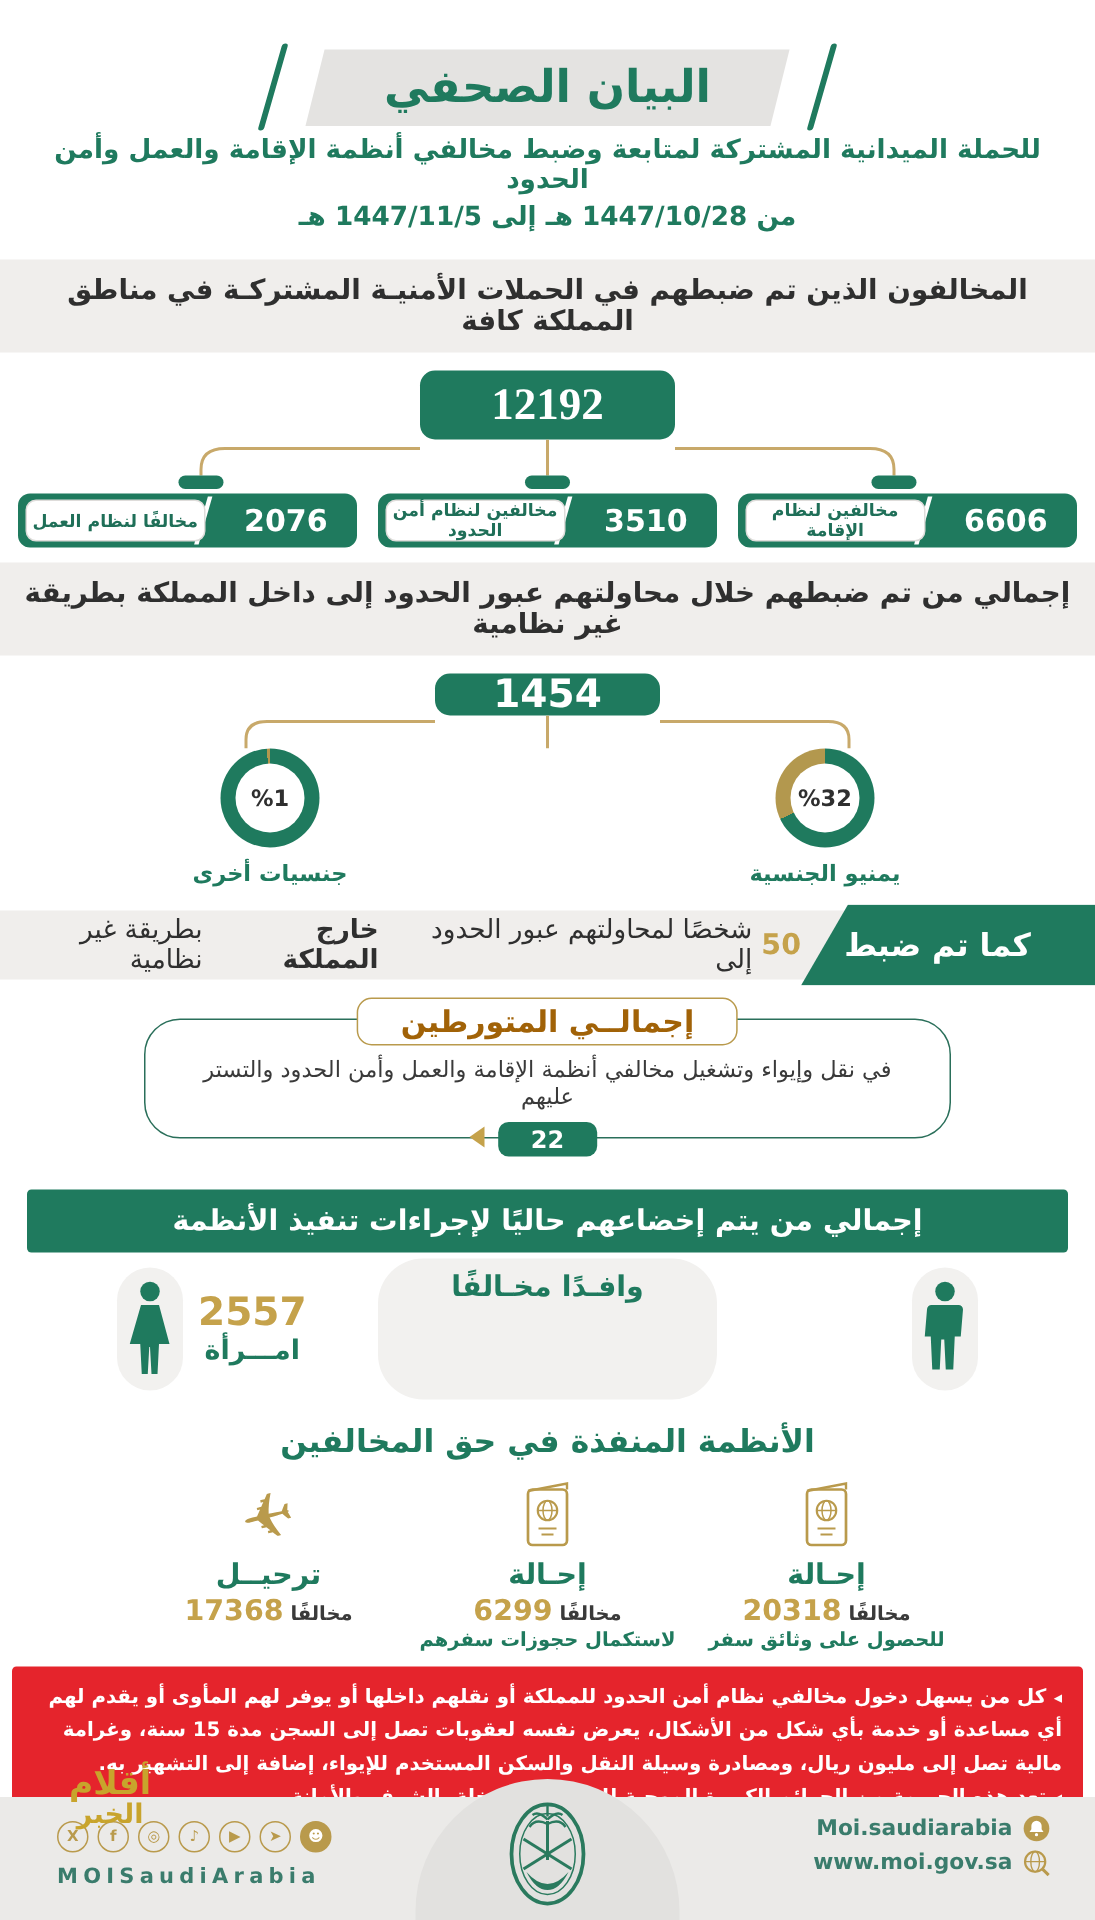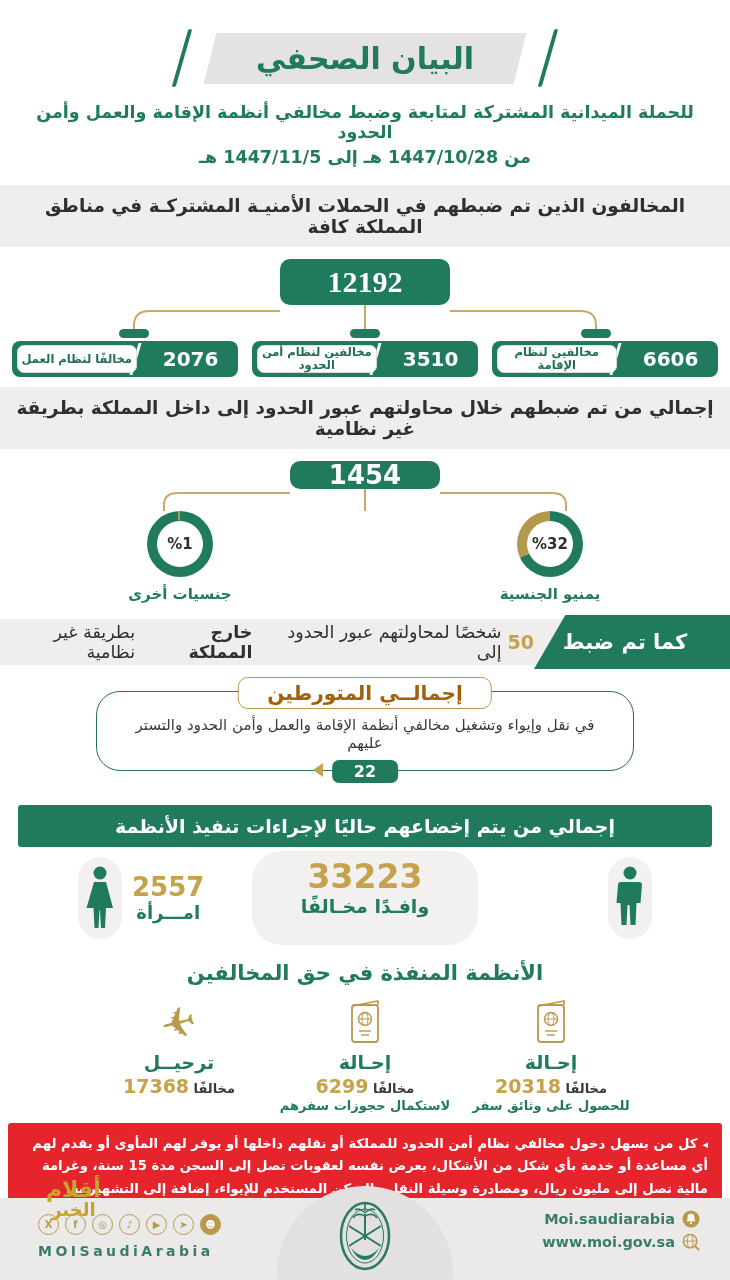--- a/index.html
+++ b/index.html
@@ -3,21 +3,21 @@
 <meta charset="utf-8">
 <style>
   html,body{margin:0;padding:0;background:#fff;}
   .page{position:relative;width:730px;height:1280px;background:#fff;overflow:hidden;
         font-family:"DejaVu Sans",sans-serif;direction:rtl;}
   
   .title-row{display:flex;align-items:center;justify-content:center;gap:26px;margin-top:26px;height:64px;}
   .slash{width:4px;height:58px;background:#1f7a5e;transform:skewX(-16deg);border-radius:2px;}
   .title-box{background:#e4e3e1;transform:skewX(-14deg);padding:8px 46px;}
   .title-box .inner{display:block;transform:skewX(14deg);color:#1f7a5e;font-size:30px;font-weight:bold;}
-  .subtitle{margin-top:12px;text-align:center;color:#1f7a5e;font-weight:bold;font-size:17.5px;padding:0 30px;}
+  .subtitle{text-align:center;color:#1f7a5e;font-weight:bold;font-size:17.5px;padding:0 30px;}
   .dates{margin-top:5px;text-align:center;color:#1f7a5e;font-weight:bold;font-size:17.5px;}
   
   .bar{background:#f0eeec;color:#2f2f2f;font-weight:bold;font-size:18.5px;text-align:center;
        padding:10px 14px;}
   .bar1{margin-top:18px;}
   .bar2{margin-top:10px;}
   
   .total-box{background:#1f7a5e;color:#fff;font-weight:bold;text-align:center;margin:12px auto 0;
              border-radius:10px;display:flex;align-items:center;justify-content:center;}
   .t1{width:170px;height:46px;font-size:30px;font-family:Liberation Serif, serif;}
@@ -194,21 +194,20 @@
     <div class="blob"></div>
     <div class="stat-side stat-men">
       <div class="pill">
         <svg width="34" height="64" viewBox="0 0 34 64">
           <circle cx="17" cy="7" r="6.5" fill="#1f7a5e"></circle>
           <path d="M8 16 h18 a3 3 0 0 1 3 3 l-1.5 18 h-4 l-1 22 h-5 l-1-20 h-2 l-1 20 h-5 l-1-22 h-4 L5 19 a3 3 0 0 1 3-3z" fill="#1f7a5e"></path>
         </svg>
       </div>
     </div>
     <div class="stat-center">
-      <div class="num">33223</div>
       <div class="lbl">وافـدًا مخـالفًا</div>
     </div>
     <div class="stat-side stat-women">
       <div class="pill">
         <svg width="36" height="64" viewBox="0 0 36 64">
           <circle cx="18" cy="7" r="6.5" fill="#1f7a5e"></circle>
           <path d="M12 16 h12 l7 26 h-7 l-1 20 h-4 l-1-18 h-0.5 l-1 18 h-4 l-1-20 h-7z" fill="#1f7a5e"></path>
         </svg>
       </div>
       <div>

